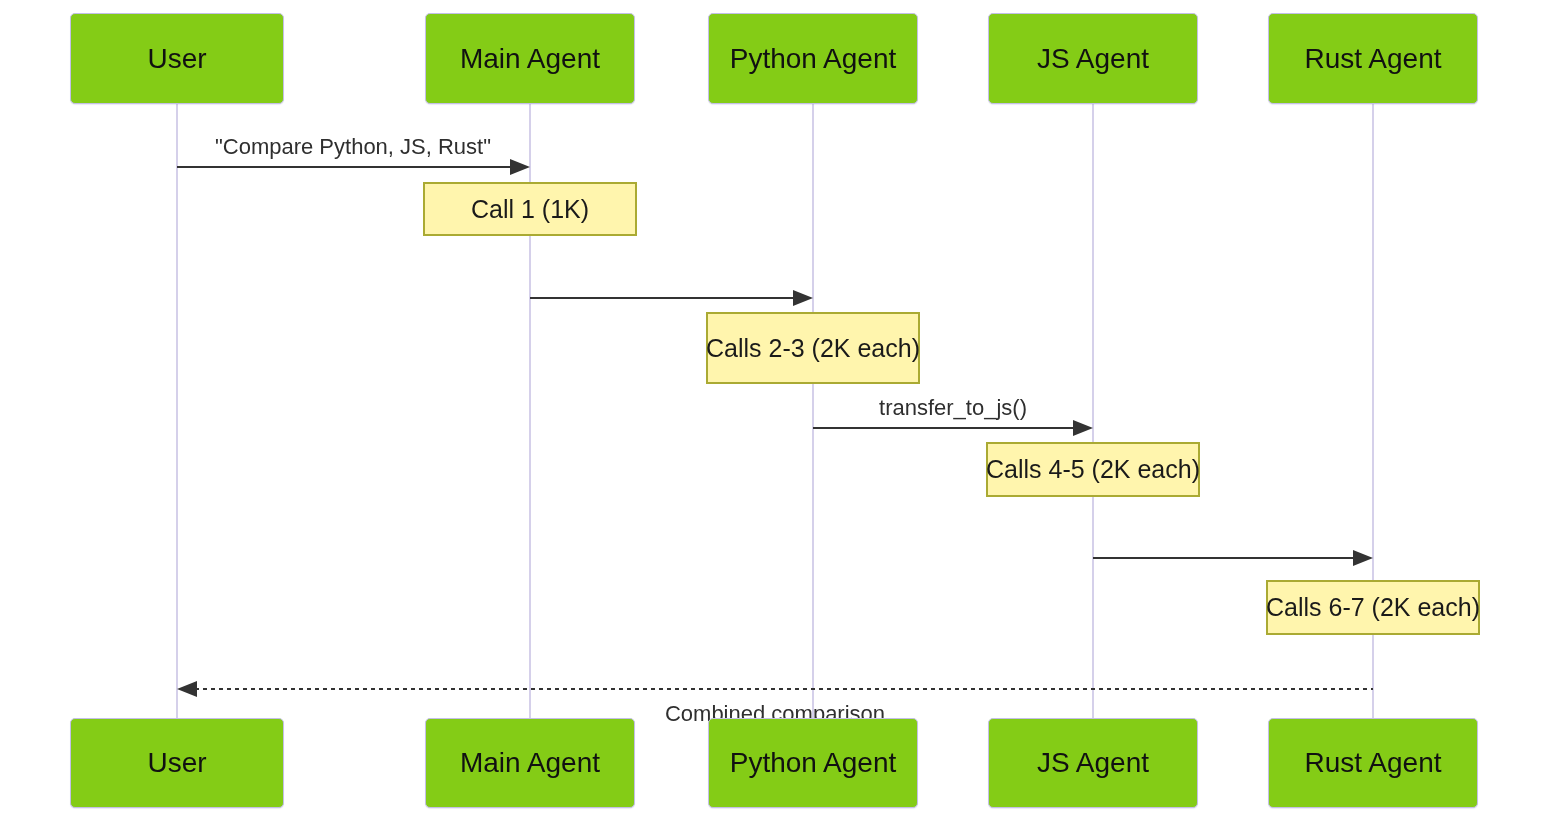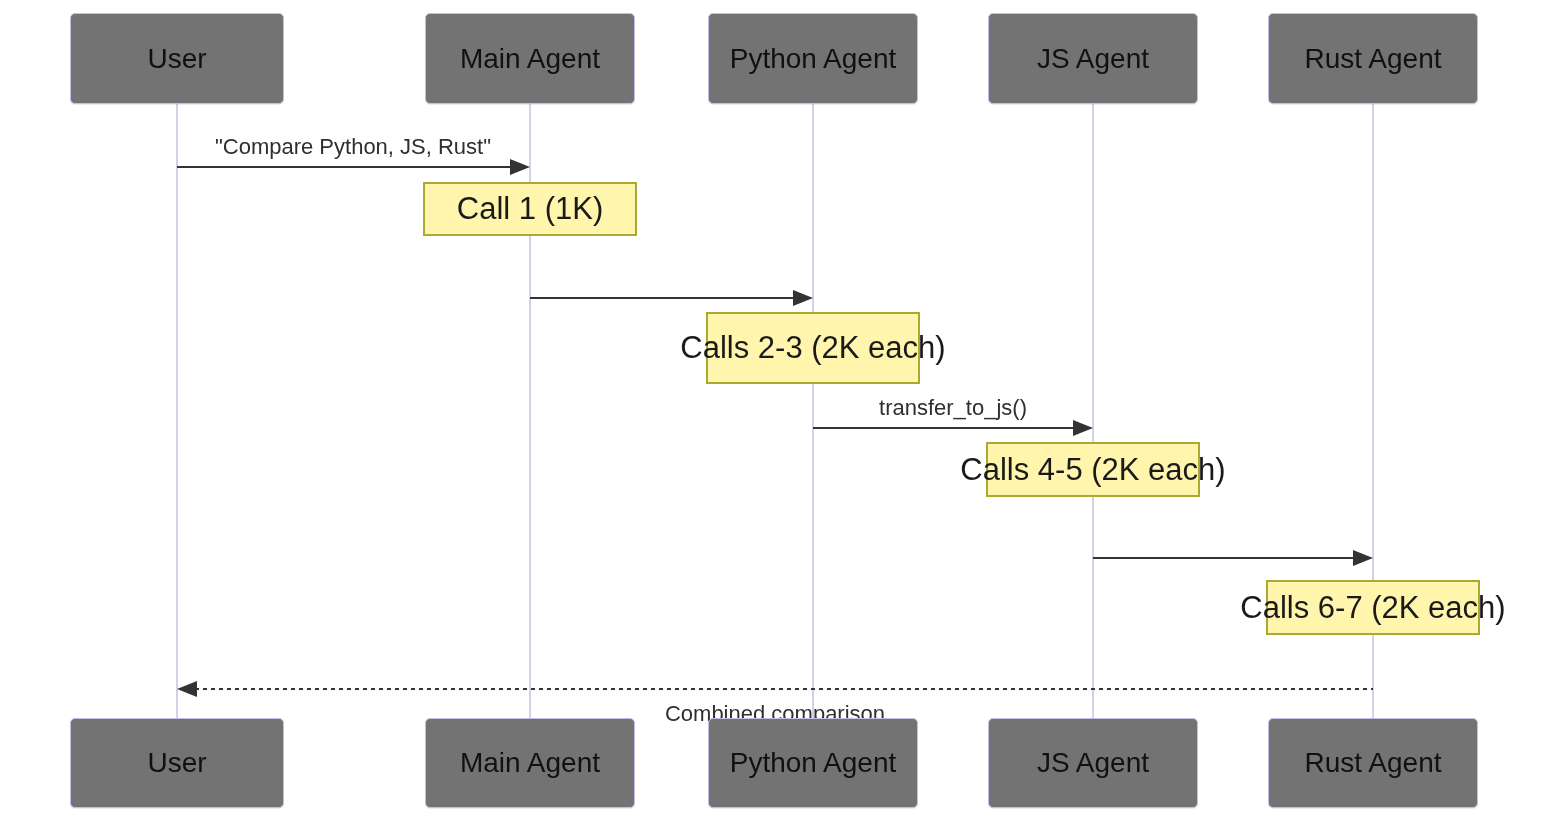--- a/index.html
+++ b/index.html
@@ -10,21 +10,21 @@
   }
   .diagram {
     position: relative;
     width: 1568px;
     height: 834px;
     background: #ffffff;
     overflow: hidden;
   }
   .actor-box {
     position: absolute;
-    background: #737373;
+    background: #84cc16;
     border: 1px solid #c3bfe6;
     border-radius: 5px;
     display: flex;
     align-items: center;
     justify-content: center;
     font-size: 28px;
     color: #111111;
     box-sizing: border-box;
     box-shadow: 0 1px 1px rgba(120,110,180,0.15);
   }
@@ -67,21 +67,21 @@
     border-bottom: 8px solid transparent;
     border-right: 20px solid #333333;
   }
   .note-box {
     position: absolute;
     background: #fff5ad;
     border: 2px solid #aaaa33;
     display: flex;
     align-items: center;
     justify-content: center;
-    font-size: 31px;
+    font-size: 25px;
     color: #1a1a1a;
     box-sizing: border-box;
     white-space: nowrap;
   }
 </style>
 </head>
 <body>
 
 <div class="diagram">
 

